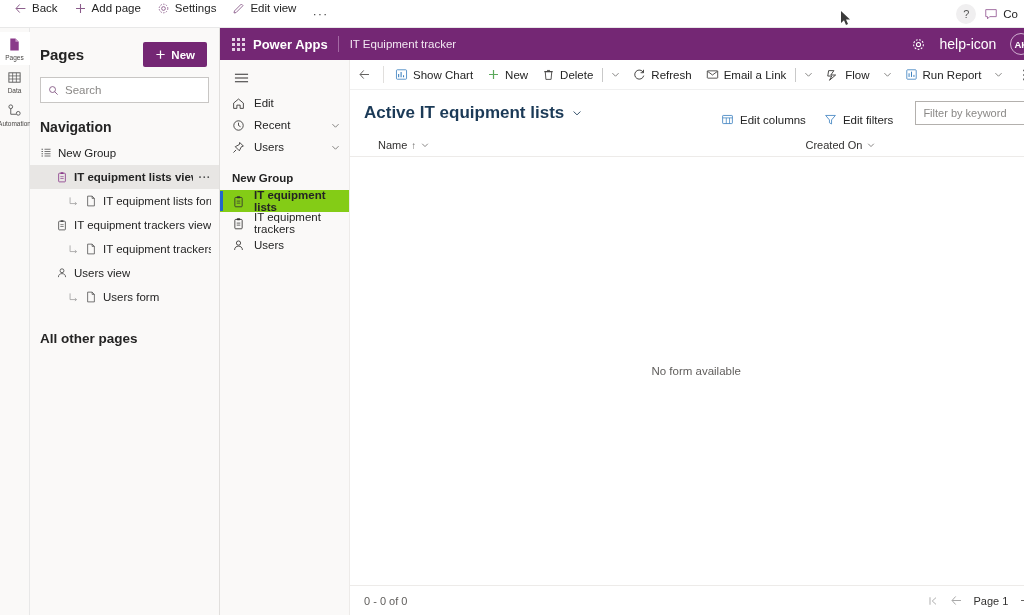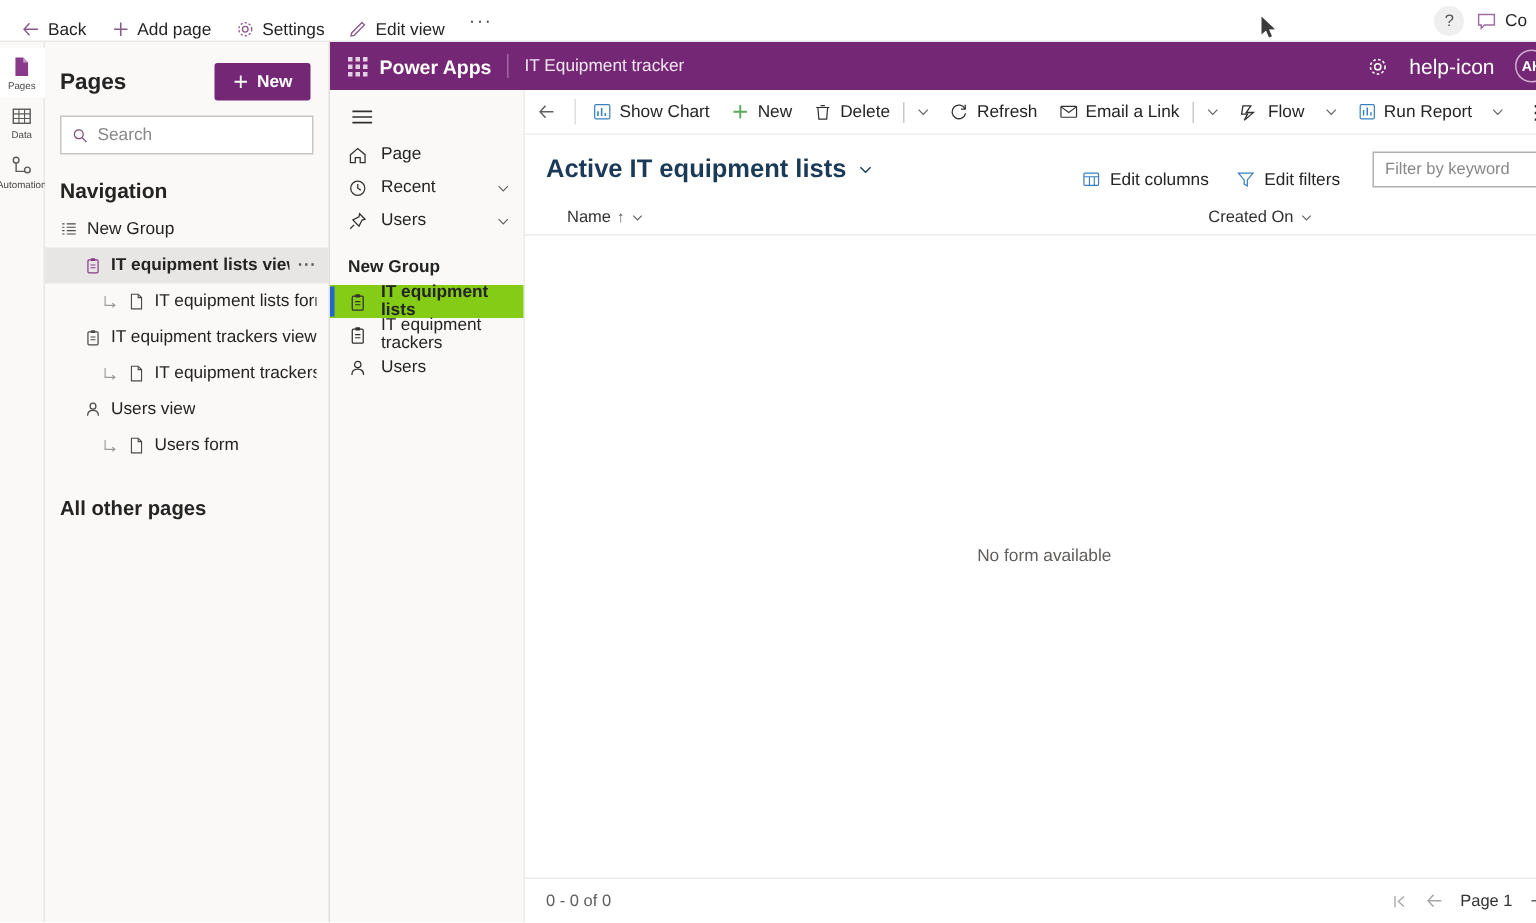--- a/index.html
+++ b/index.html
@@ -12,21 +12,21 @@
   svg { display: block; }
 
   
   .maker-bar {
     height: 28px; width: 1024px;
     display: flex; align-items: center;
     background: #fff; border-bottom: 1px solid #e8e8e8;
     padding: 0 6px; gap: 0;
   }
   .mb-item {
-    display: flex; align-items: flex-end; gap: 5px;
+    display: flex; align-items: flex-start; gap: 5px;
     height: 24px; padding: 0 8px; cursor: pointer;
     font-size: 11.5px; color: #242424; white-space: nowrap;
   }
   .mb-dots { letter-spacing: 1px; color: #4a4a4a; font-size: 13px; padding: 0 8px; cursor: pointer;}
   .mb-right { margin-left: auto; display: flex; align-items: center; gap: 2px; }
   .mb-circle {
     width: 20px; height: 20px; border-radius: 50%;
     display: flex; align-items: center; justify-content: center;
     background: #f0eff0; color: #555; font-size: 11px; cursor: pointer;
   }
@@ -438,21 +438,21 @@
           <svg width="15" height="12" viewBox="0 0 16 12">
               <path d="M1 2 H15 M1 6 H15 M1 10 H15" stroke="#323130" stroke-width="1.1"></path>
             </svg>
         </div>
         <div class="sm-row">
           <span>
             <svg width="13" height="13" viewBox="0 0 16 16">
                 <path d="M2 7.5 L8 2.5 L14 7.5 V14 H10 V10 H6 V14 H2 Z" fill="none" stroke="#323130" stroke-width="1.05"></path>
               </svg>
           </span>
-          <span>Page</span>
+          <span>Edit</span>
         </div>
         <div class="sm-row">
           <span>
             <svg width="13" height="13" viewBox="0 0 16 16">
                 <circle cx="8" cy="8" r="5.8" fill="none" stroke="#323130" stroke-width="1.05"></circle>
                 <path d="M8 4.5 V8 L10.5 9.5" fill="none" stroke="#323130" stroke-width="1.05"></path>
               </svg>
           </span>
           <span>Recent</span>
           <span class="chev">

